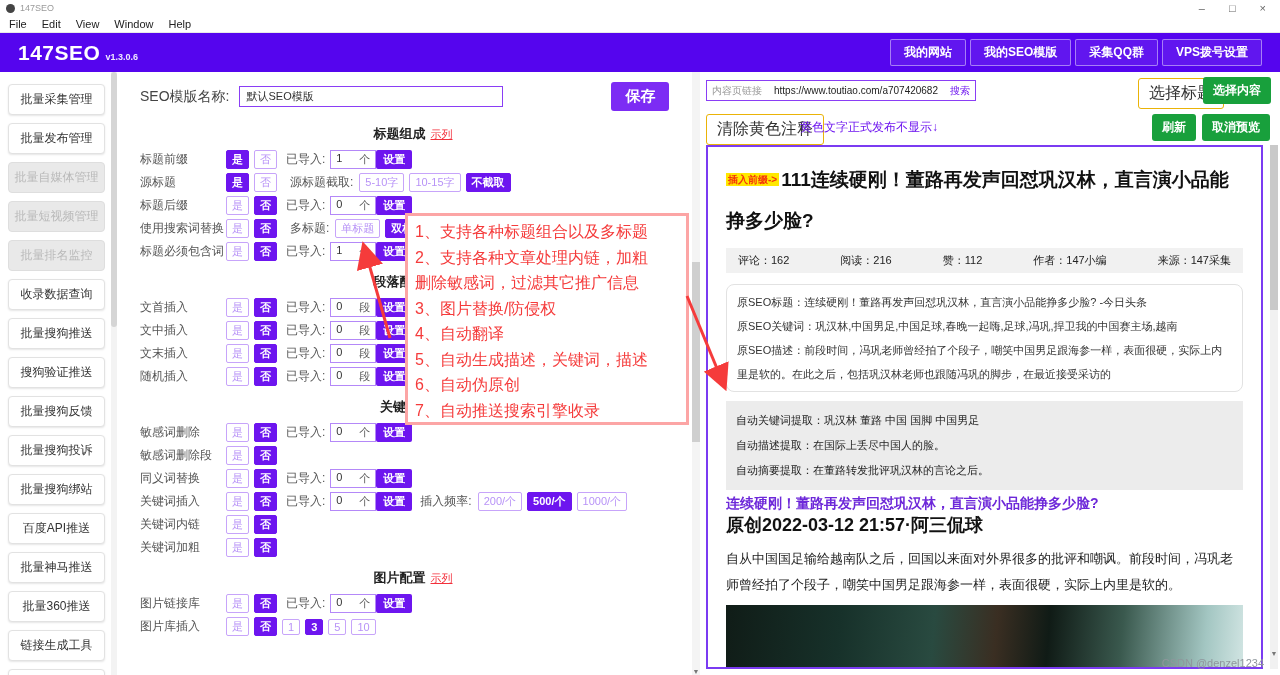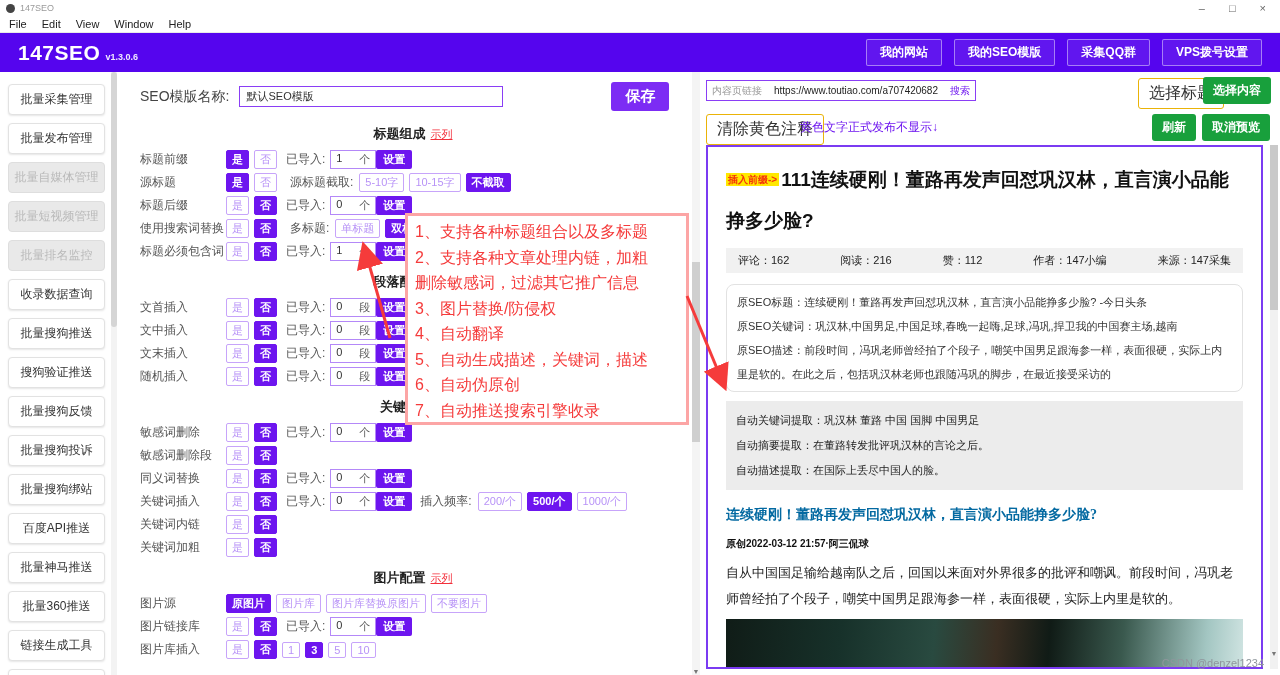--- a/index.html
+++ b/index.html
@@ -16,21 +16,21 @@
   .win-controls { display:flex; gap:24px; padding-right:8px; }
   .win-controls span { color:#666; font-size:11px; line-height:14px; cursor:default; }
 
   
   .menubar { height:17px; display:flex; gap:15px; align-items:center; padding:0 9px; font-size:11px; color:#222; border-bottom:1px solid #e9e9e9; background:#fff; }
 
   
   .header { height:39px; background:#5505ee; display:flex; align-items:center; padding:0 18px; }
   .brand { color:#fff; font-size:21px; font-weight:bold; letter-spacing:.5px; }
   .version { color:#f0eaff; font-size:9px; margin-left:5px; margin-top:8px; font-weight:bold; }
-  .hnav { margin-left:auto; display:flex; gap:12px; }
+  .hnav { margin-left:auto; display:flex; gap:4px; }
   .hbtn { color:#fff; font-size:12px; font-weight:bold; padding:4px 13px; border:1px solid rgba(255,255,255,.45); border-radius:2px; background:rgba(255,255,255,.07); cursor:pointer; }
 
   
   .sidebar { position:absolute; left:0; top:72px; width:118px; height:603px; background:#fff; padding-top:4px; overflow:hidden; }
   .side-btn { display:block; width:97px; margin:8px 0 8px 8px; padding:6px 0; text-align:center; font-size:12px; color:#333;
     background:#fff; border:1px solid #e2e2e2; border-radius:4px; box-shadow:0 1px 2px rgba(0,0,0,.10); cursor:pointer; white-space:nowrap; }
   .side-btn.disabled { background:#e9e9e9; border-color:#dedede; color:#b9b9b9; box-shadow:none; cursor:default; }
   .side-scroll { position:absolute; right:1px; top:0; width:6px; height:100%; background:#f3f3f3; }
   .side-thumb { width:6px; height:255px; background:#d5d5d5; border-radius:3px; }
 
@@ -78,22 +78,22 @@
   .refresh { left:452px; top:42px; }
   .cancel-pv { left:502px; top:42px; }
 
   .preview { position:absolute; left:6px; top:73px; width:557px; height:524px; border:2px solid #7b3bf2; background:#fff; padding:0 18px; overflow:hidden; }
   .pv-title { margin-top:12px; font-size:19px; font-weight:bold; color:#111; line-height:41px; }
   .pv-tag { background:#ffe800; color:#f4320c; font-size:10px; font-weight:bold; padding:1px 2px; margin-right:2px; vertical-align:3px; }
   .pv-stats { display:flex; justify-content:space-between; align-items:center; background:#f1f1f1; height:25px; font-size:11px; color:#222; margin-top:7px; padding:0 12px; }
   .pv-stat span { white-space:nowrap; }
   .pv-seo { border:1px solid #e2e2e2; border-radius:8px; margin-top:11px; padding:5px 10px; font-size:11px; color:#333; line-height:24px; }
   .pv-auto { background:#ececec; margin-top:9px; padding:7px 10px; font-size:11px; color:#222; line-height:25px; }
-  .pv-h2 { font-size:14px; font-weight:bold; margin-top:16px; color:#0369a1;font-family:Liberation Serif, serif; }
-  .pv-date { font-size:10px; font-weight:bold; margin-top:13px; color:#111; }
+  .pv-h2 { font-size:14px; font-weight:bold; margin-top:5px; color:#6d28d9; }
+  .pv-date { font-size:18px; font-weight:bold; color:#111; }
   .pv-body { font-size:13px; color:#222; line-height:26px; margin-top:9px; }
   .pv-photo { margin-top:7px; height:86px;
     background:linear-gradient(95deg,#101c17 0%,#17312a 22%,#294a40 40%,#3a2e22 52%,#101b16 62%,#3a594e 76%,#a3c6c2 92%,#d3e6e4 100%); }
   .pv-scroll { position:absolute; right:2px; top:73px; width:8px; height:524px; background:#f1f1f1; }
   .pv-thumb { width:8px; height:165px; background:#c9c9c9; }
   .pv-arrow { position:absolute; bottom:12px; left:0; width:8px; font-size:7px; color:#777; text-align:center; }
   .watermark { position:absolute; right:16px; bottom:6px; color:#8f969c; font-size:11px; z-index:3; }
 </style>
 </head>
 <body>
@@ -303,27 +303,20 @@
         <span class="chip">是</span>
         <span class="chip sel">否</span>
       </div>
       <div class="cfg-row">
         <span class="cfg-label">关键词加粗</span>
         <span class="chip">是</span>
         <span class="chip sel">否</span>
       </div>
       <div class="sec-title"><span>图片配置</span><a class="ex">示列</a></div>
       <div class="cfg-row">
-        <span class="cfg-label">图片源</span>
-        <span class="chip sel">原图片</span>
-        <span class="chip">图片库</span>
-        <span class="chip">图片库替换原图片</span>
-        <span class="chip">不要图片</span>
-      </div>
-      <div class="cfg-row">
         <span class="cfg-label">图片链接库</span>
         <span class="chip">是</span>
         <span class="chip sel">否</span>
         <span class="imp-label">已导入:</span>
         <span class="imp-box">
           <span>0</span>
           <span class="imp-unit">个</span>
         </span>
         <button class="set-btn">设置</button>
       </div>
@@ -387,22 +380,22 @@
         <span class="pv-stat"><span>作者：</span><span>147小编</span></span>
         <span class="pv-stat"><span>来源：</span><span>147采集</span></span>
       </div>
     <div class="pv-seo" id="pv-seo">
         <div>原SEO标题：连续硬刚！董路再发声回怼巩汉林，直言演小品能挣多少脸? -今日头条</div>
         <div>原SEO关键词：巩汉林,中国男足,中国足球,春晚一起嗨,足球,冯巩,捍卫我的中国赛主场,越南</div>
         <div>原SEO描述：前段时间，冯巩老师曾经拍了个段子，嘲笑中国男足跟海参一样，表面很硬，实际上内里是软的。在此之后，包括巩汉林老师也跟随冯巩的脚步，在最近接受采访的</div>
       </div>
     <div class="pv-auto" id="pv-auto">
         <div>自动关键词提取：巩汉林 董路 中国 国脚 中国男足</div>
+        <div>自动描述提取：在国际上丢尽中国人的脸。</div>
         <div>自动摘要提取：在董路转发批评巩汉林的言论之后。</div>
-        <div>自动描述提取：在国际上丢尽中国人的脸。</div>
       </div>
     <div class="pv-h2">连续硬刚！董路再发声回怼巩汉林，直言演小品能挣多少脸?</div>
     <div class="pv-date">原创2022-03-12 21:57·阿三侃球</div>
     <div class="pv-body">自从中国国足输给越南队之后，回国以来面对外界很多的批评和嘲讽。前段时间，冯巩老师曾经拍了个段子，嘲笑中国男足跟海参一样，表面很硬，实际上内里是软的。</div>
     <div class="pv-photo"></div>
   </div>
   <div class="pv-scroll">
     <div class="pv-thumb"></div>
     <div class="pv-arrow">▼</div>
   </div>

